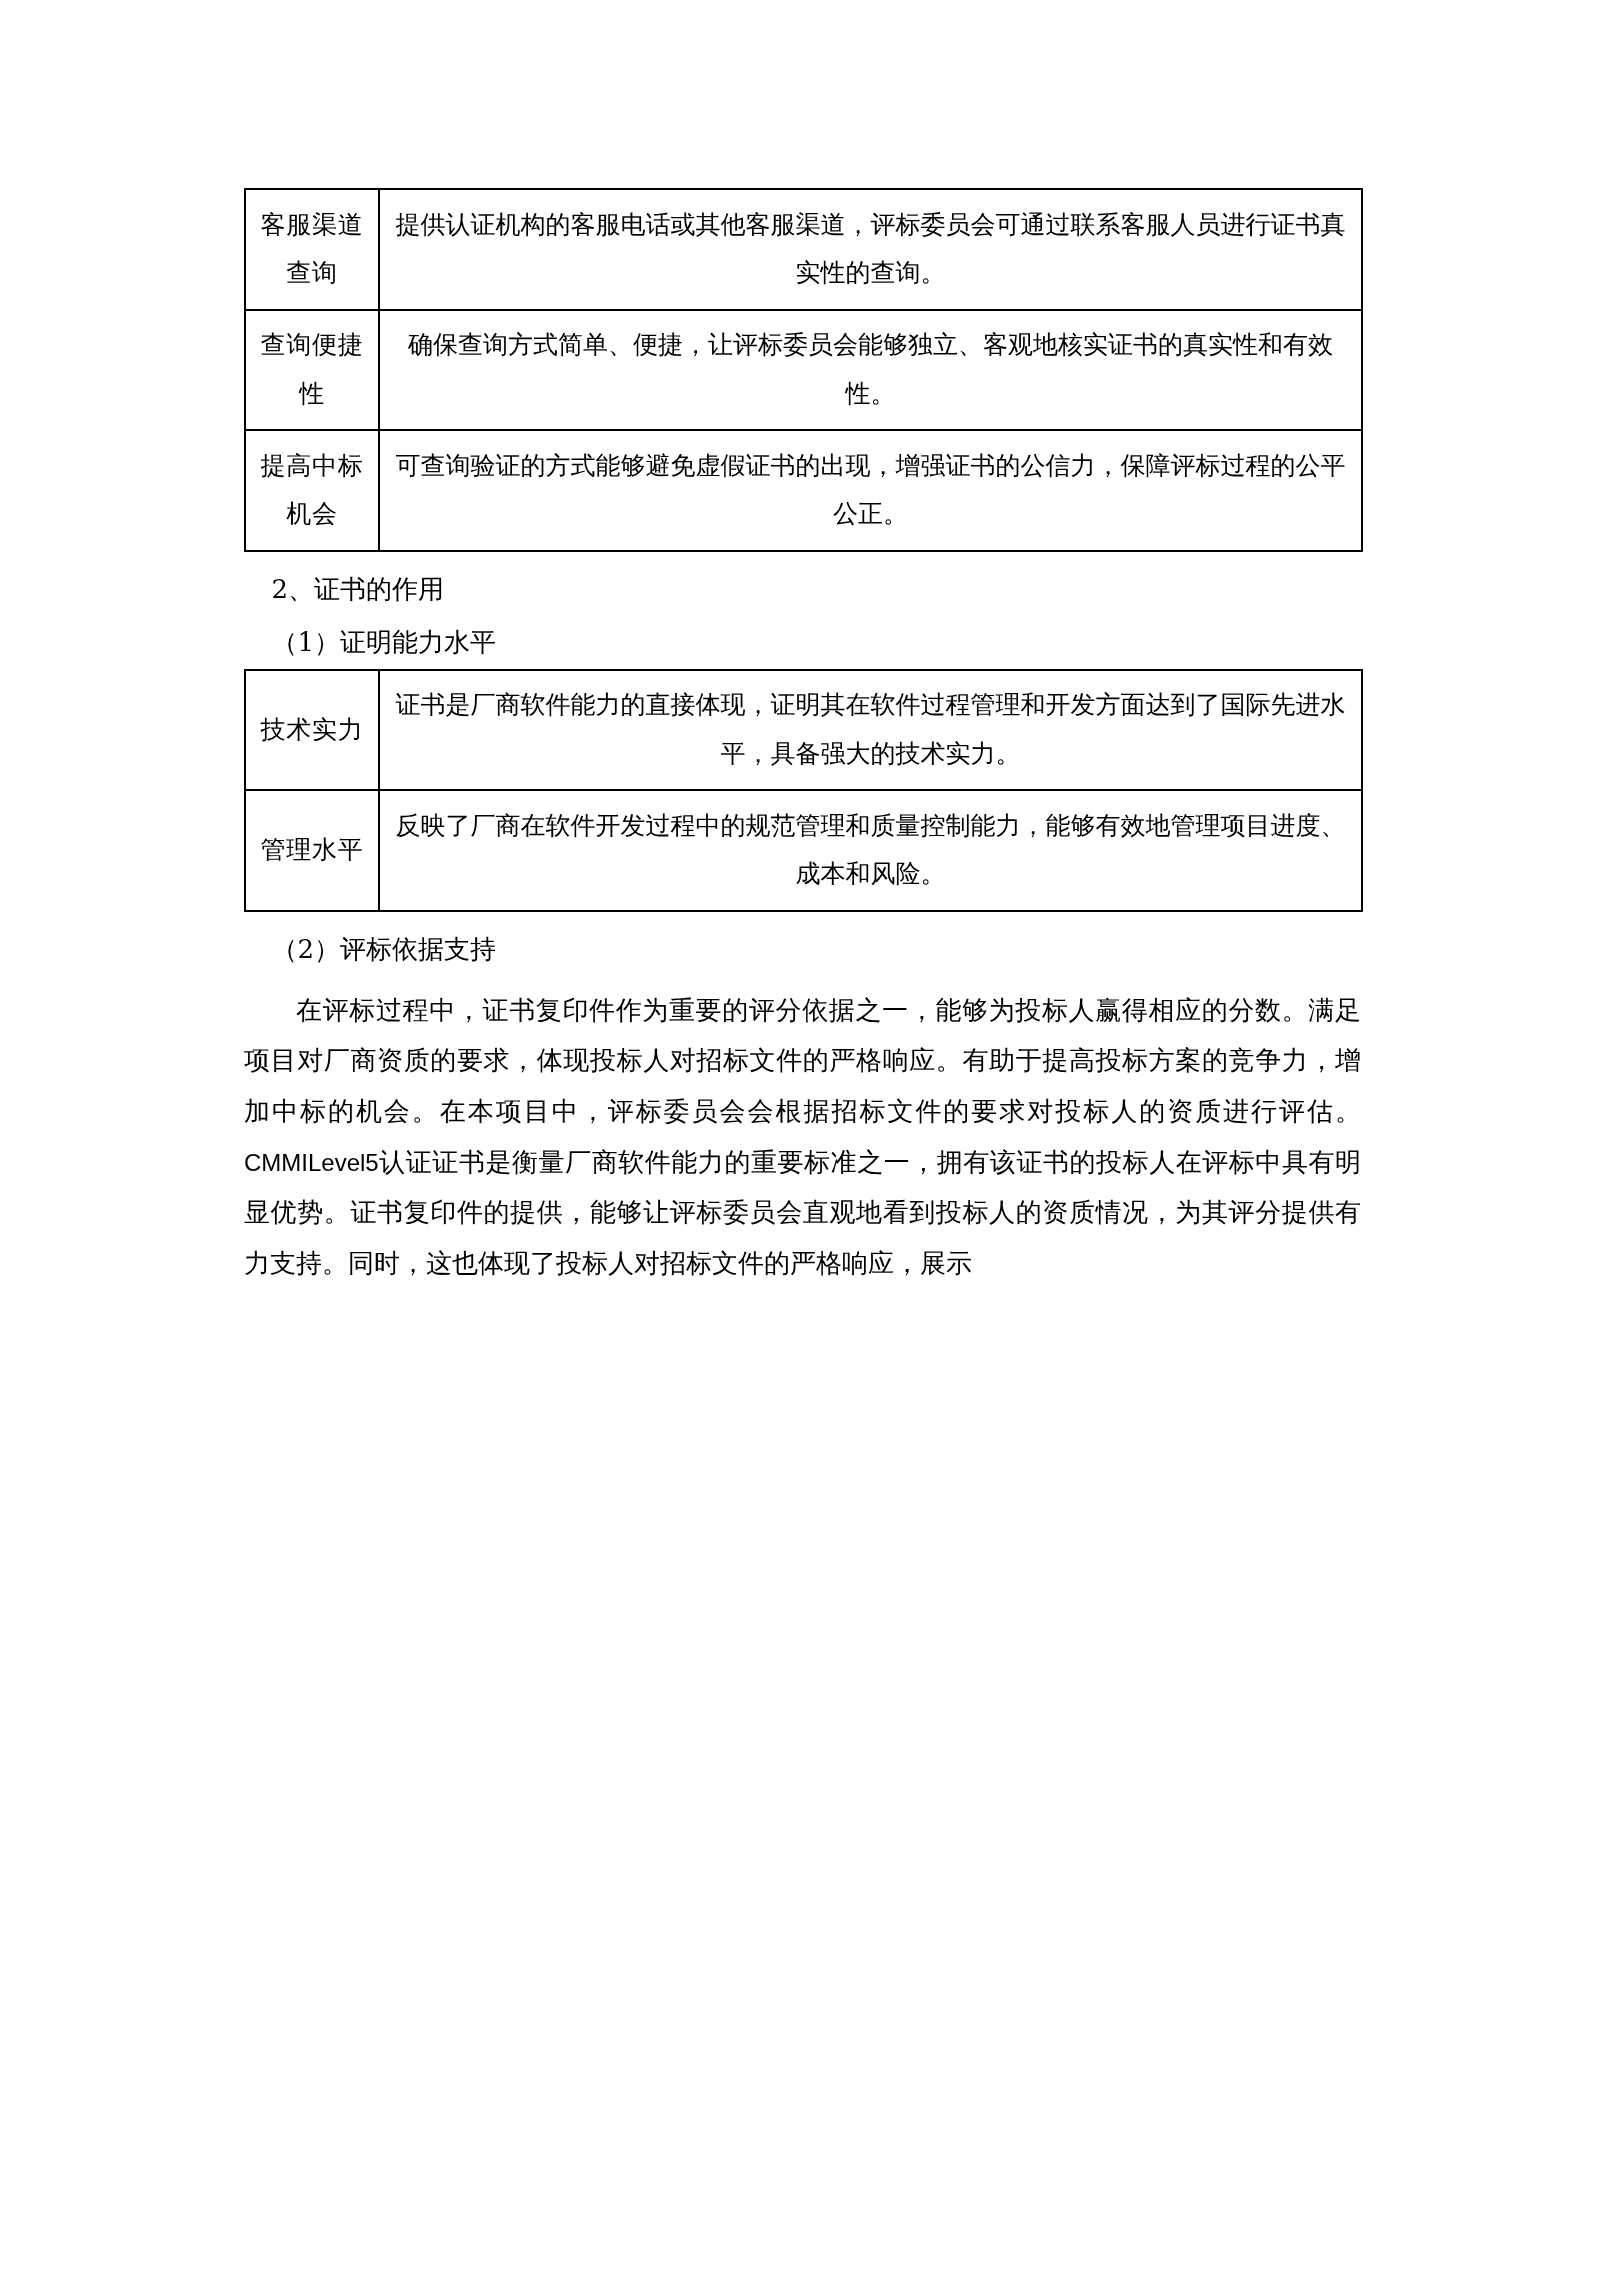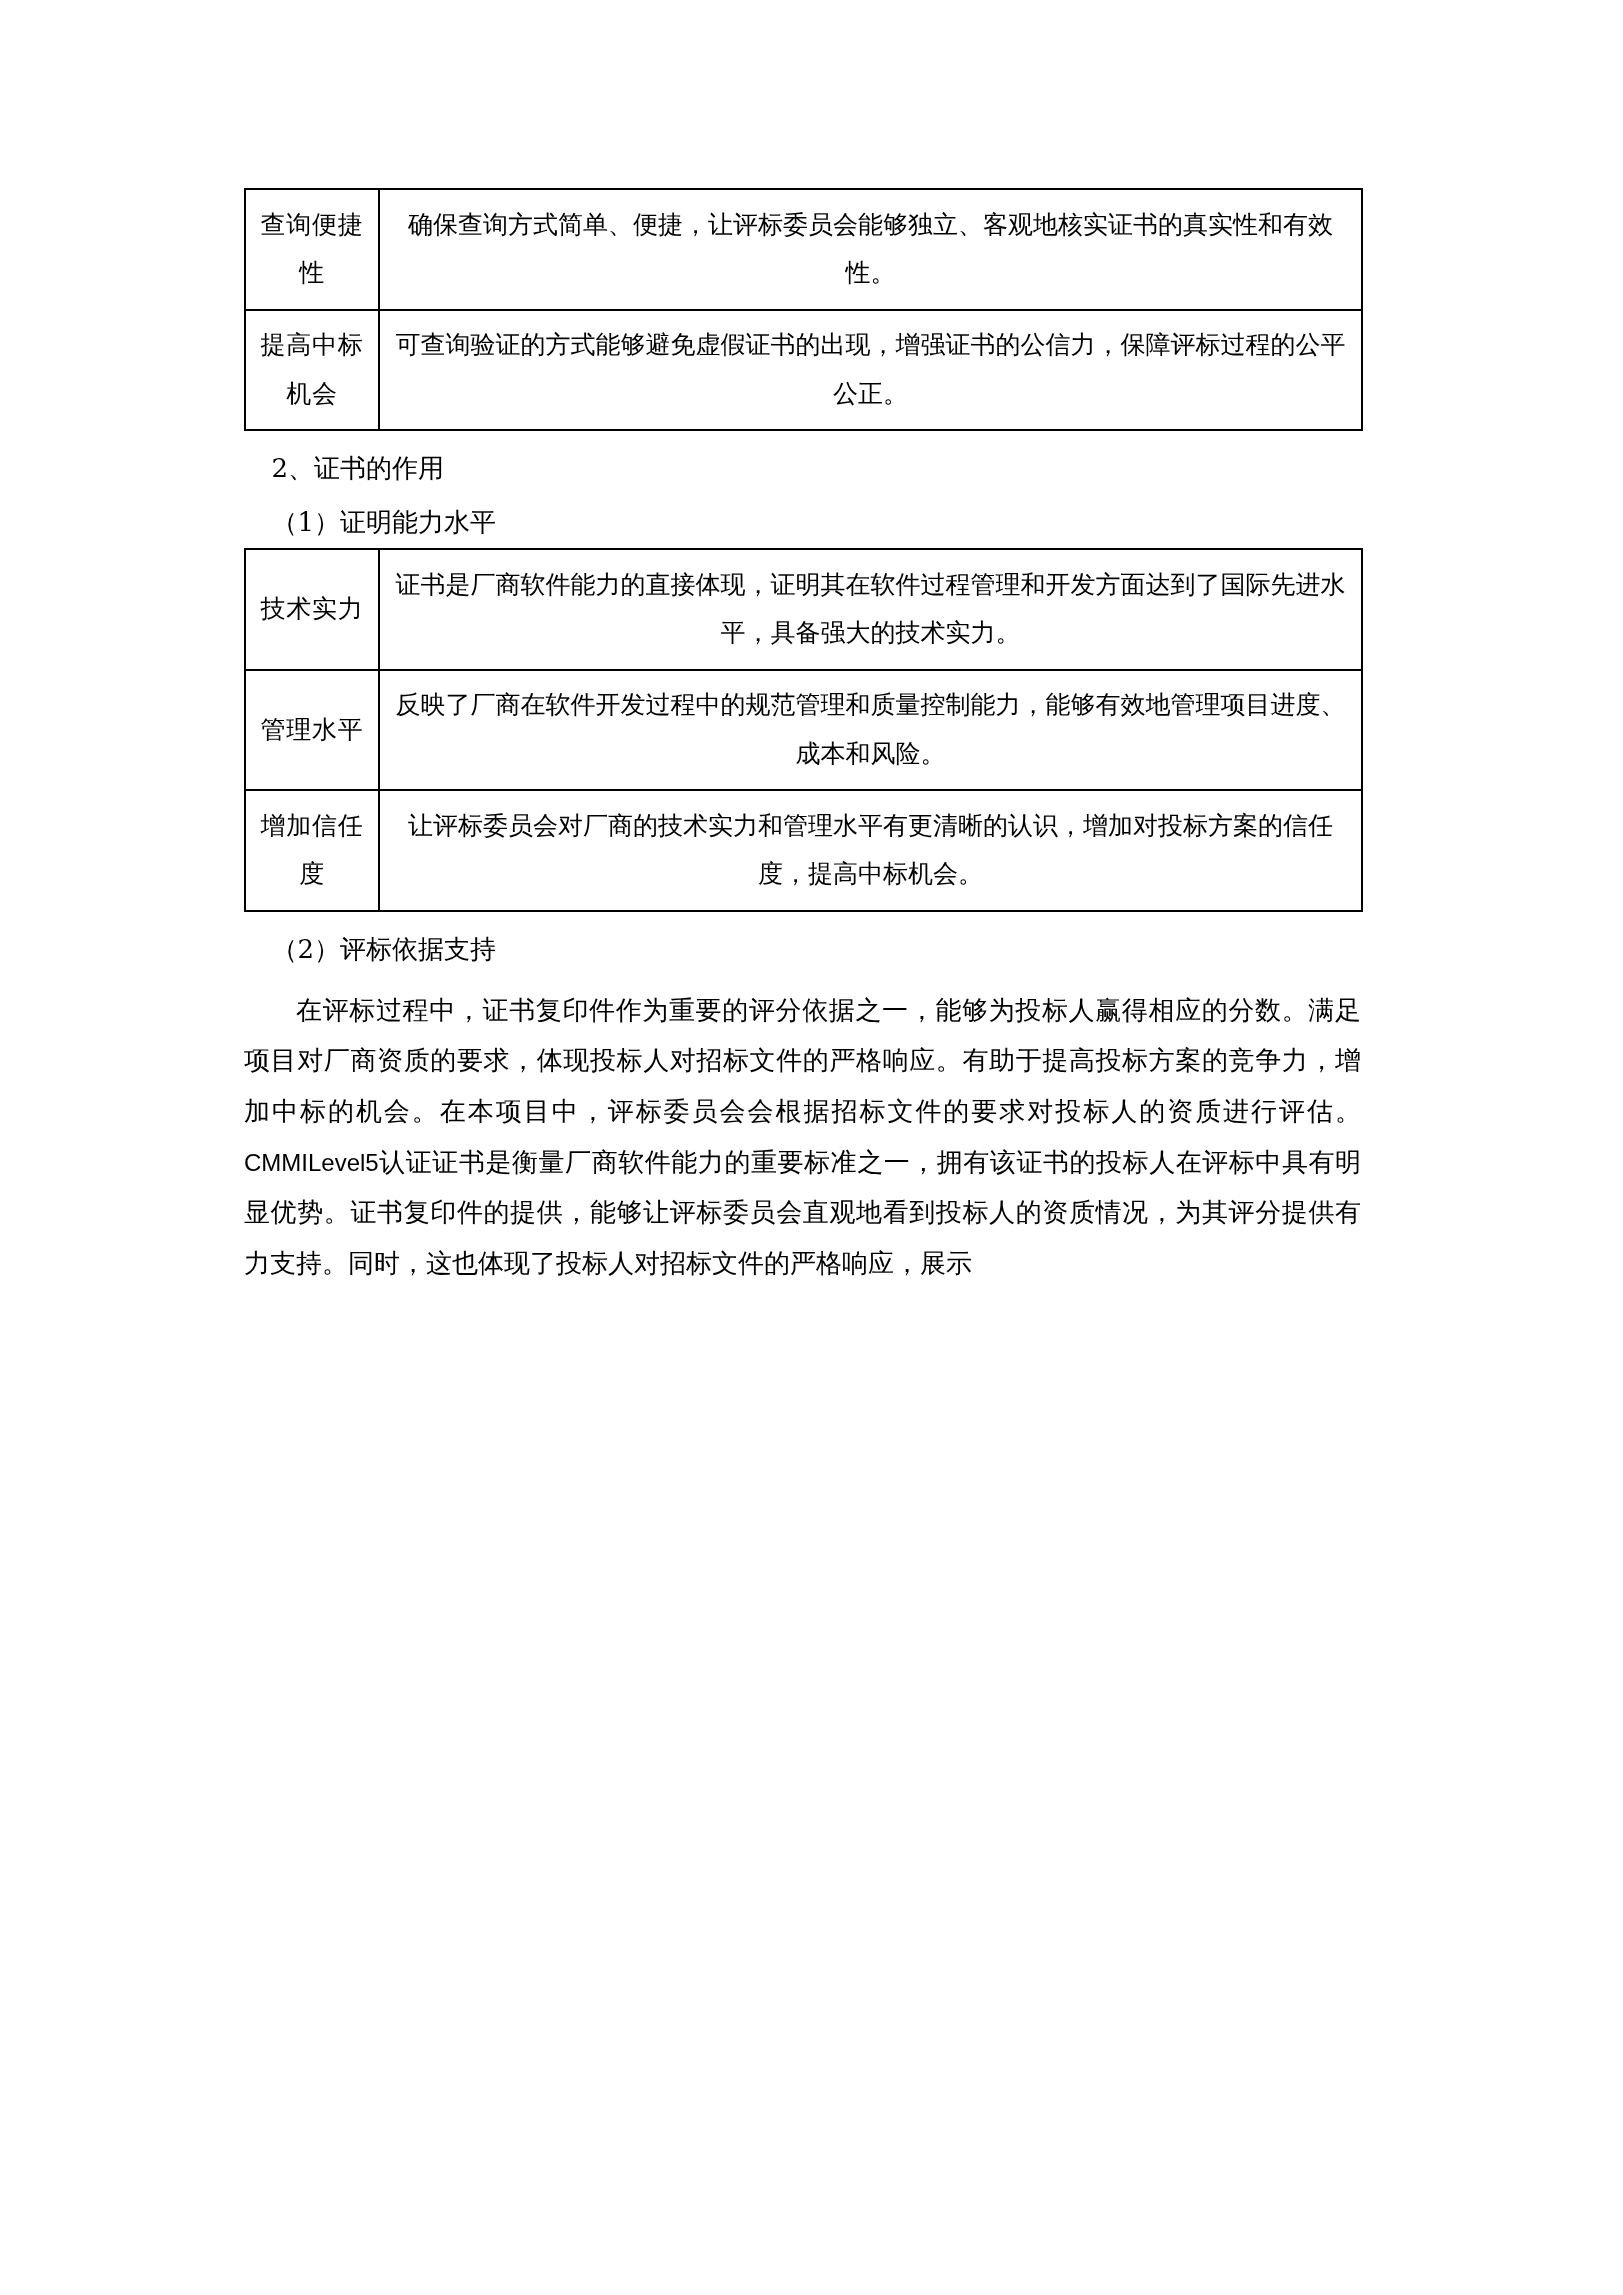--- a/index.html
+++ b/index.html
@@ -93,20 +93,24 @@
 <div class="page">
   <div class="content">
 
     <table class="doc-table table-verify">
       <colgroup>
           <col class="c1">
           <col class="c2">
         </colgroup>
       <tbody>
         <tr>
+          <td class="label-cell">客服渠道查询</td>
+          <td class="desc-cell">提供认证机构的客服电话或其他客服渠道，评标委员会可通过联系客服人员进行证书真实性的查询。</td>
+        </tr>
+        <tr>
           <td class="label-cell">查询便捷性</td>
           <td class="desc-cell">确保查询方式简单、便捷，让评标委员会能够独立、客观地核实证书的真实性和有效性。</td>
         </tr>
         <tr>
           <td class="label-cell">提高中标机会</td>
           <td class="desc-cell">可查询验证的方式能够避免虚假证书的出现，增强证书的公信力，保障评标过程的公平公正。</td>
         </tr>
       </tbody>
     </table>
 
@@ -122,24 +126,20 @@
         </colgroup>
       <tbody>
         <tr>
           <td class="label-cell">技术实力</td>
           <td class="desc-cell">证书是厂商软件能力的直接体现，证明其在软件过程管理和开发方面达到了国际先进水平，具备强大的技术实力。</td>
         </tr>
         <tr>
           <td class="label-cell">管理水平</td>
           <td class="desc-cell">反映了厂商在软件开发过程中的规范管理和质量控制能力，能够有效地管理项目进度、成本和风险。</td>
         </tr>
-        <tr>
-          <td class="label-cell">增加信任度</td>
-          <td class="desc-cell">让评标委员会对厂商的技术实力和管理水平有更清晰的认识，增加对投标方案的信任度，提高中标机会。</td>
-        </tr>
       </tbody>
     </table>
 
     <div class="heading">（2）评标依据支持</div>
 
     <p class="body-para"><span>在评标过程中，证书复印件作为重要的评分依据之一，能够为投标人赢得相应的分数。满足项目对厂商资质的要求，体现投标人对招标文件的严格响应。有助于提高投标方案的竞争力，增加中标的机会。在本项目中，评标委员会会根据招标文件的要求对投标人的资质进行评估。</span><span class="latin">CMMILevel5</span><span>认证证书是衡量厂商软件能力的重要标准之一，拥有该证书的投标人在评标中具有明显优势。证书复印件的提供，能够让评标委员会直观地看到投标人的资质情况，为其评分提供有力支持。同时，这也体现了投标人对招标文件的严格响应，展示</span></p>
 
   </div>
 </div>
 

